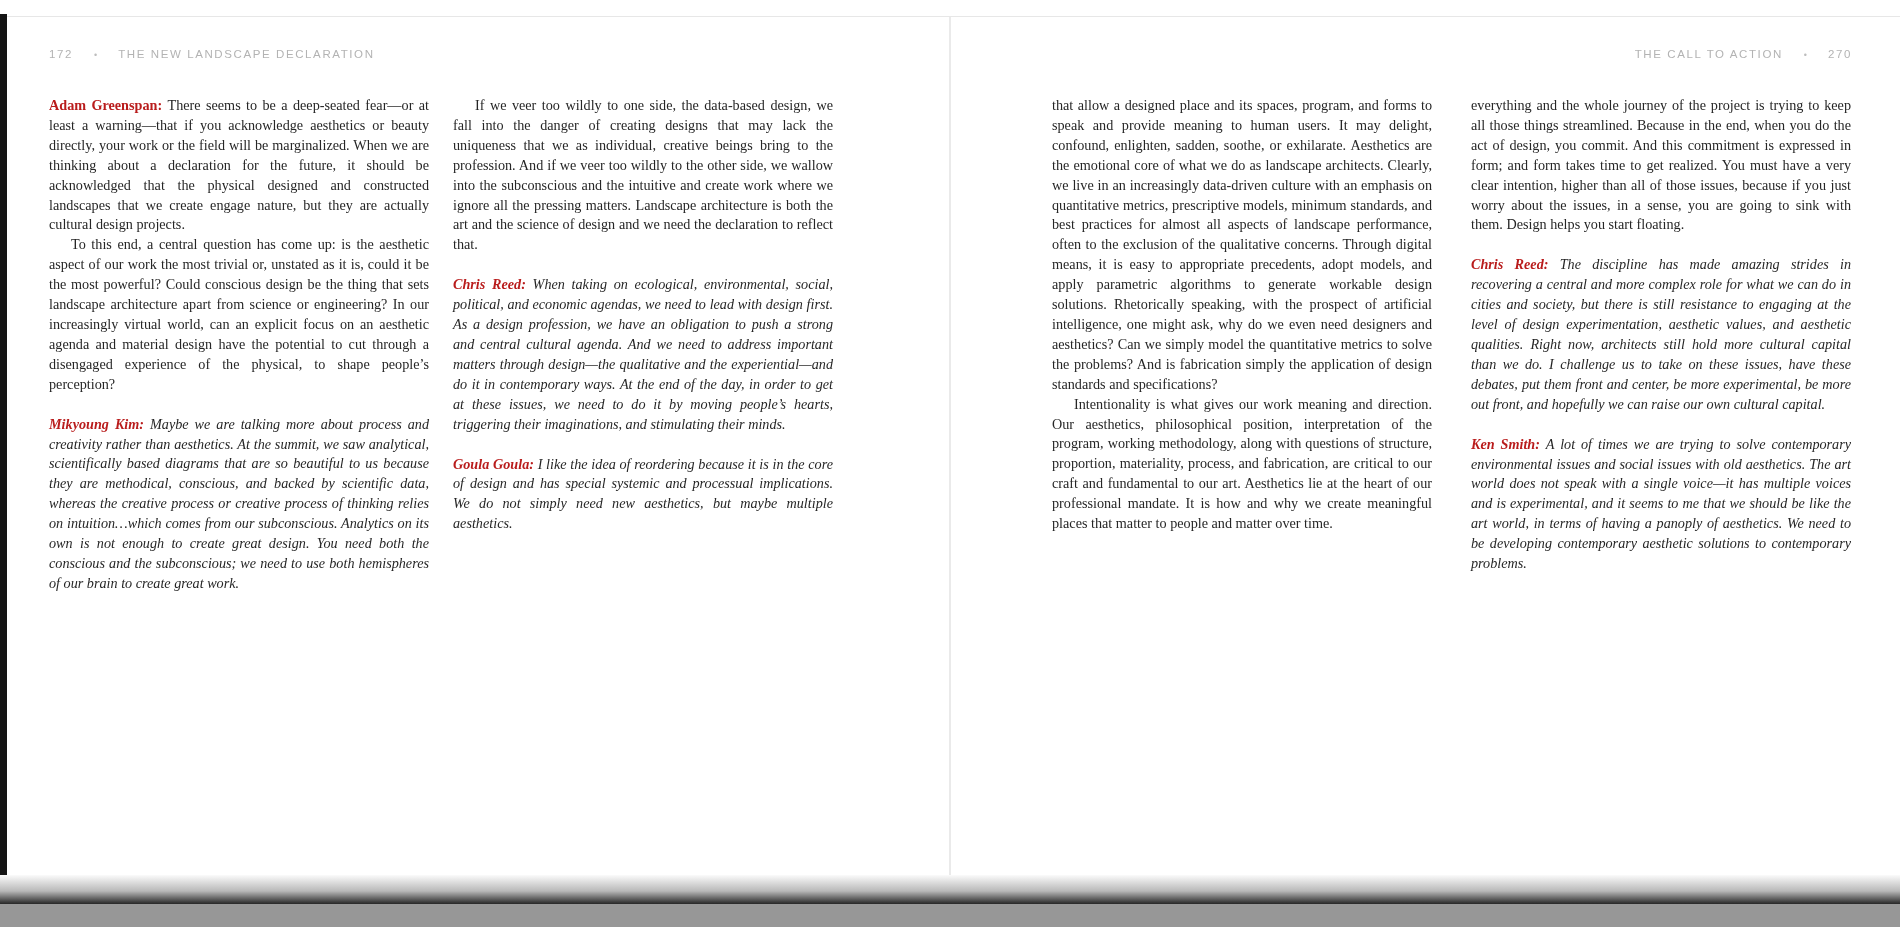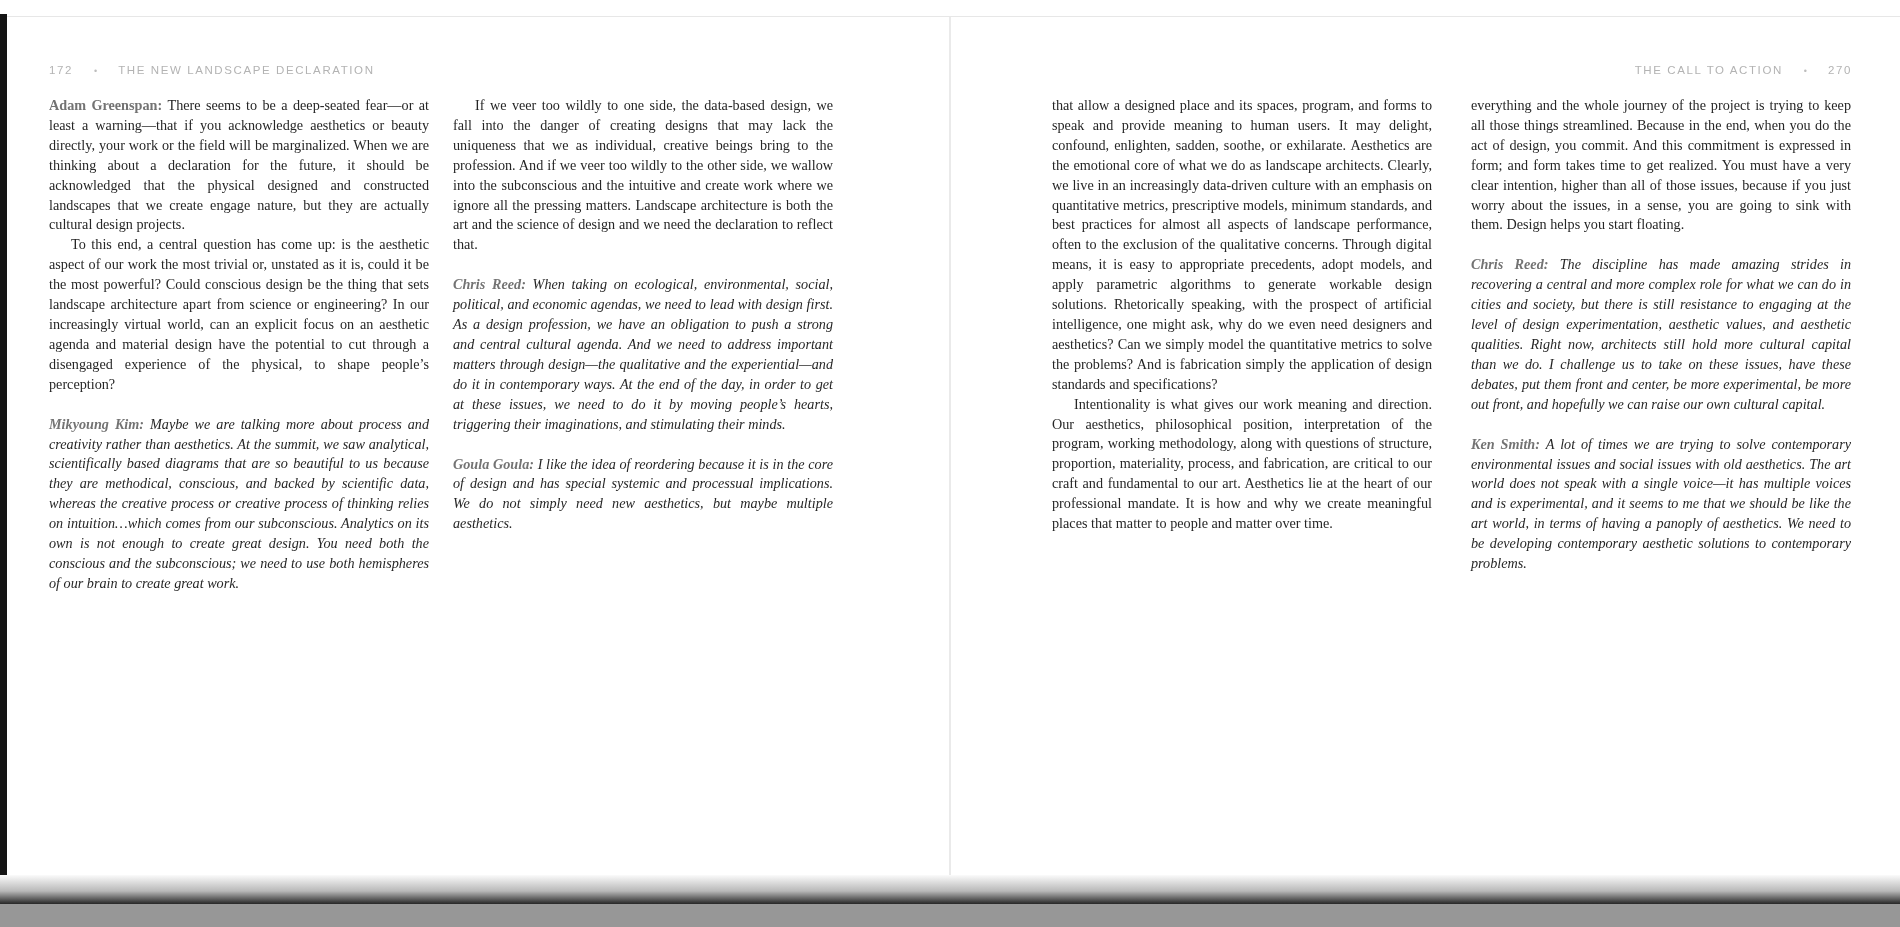--- a/index.html
+++ b/index.html
@@ -11,38 +11,38 @@
   .spread{position:absolute;inset:0;}
   .top-edge{position:absolute;left:0;top:16px;width:1900px;height:1px;background:#e7e7e7;}
   .left-edge{position:absolute;left:0;top:14px;width:7px;height:862px;background:#141414;}
   .gutter{position:absolute;left:949px;top:17px;width:2px;height:858px;
     background:linear-gradient(to right,#f2f2f2,#e2e2e2,#f2f2f2);}
   .bottom-shadow{position:absolute;left:0;top:875px;width:1900px;height:29px;
     background:linear-gradient(to bottom,#fbfbfb 0%,#b9b9b9 55%,#262626 100%);}
   .desk{position:absolute;left:0;top:904px;width:1900px;height:23px;background:#979797;}
 
   .header{
-    position:absolute;top:64px;display:flex;align-items:flex-end;gap:21px;
+    position:absolute;top:48px;display:flex;align-items:flex-end;gap:21px;
     font-family:"Liberation Sans", sans-serif;
     font-size:11.5px;letter-spacing:1.6px;color:#b3b3b3;white-space:nowrap;
   }
   .header-left{left:49px;}
   .header-right{right:48px;}
   .bullet{font-size:9px;letter-spacing:0;color:#bdbdbd;}
 
   .col{
     position:absolute;top:96px;width:380px;
     font-size:14.2px;line-height:19.9px;color:#262626;
     text-align:justify;
   }
   .col p{margin:0;padding:0;}
   .col p.gap{margin-top:20px;font-style:italic;}
   .col p.indent{text-indent:22px;}
   .col p.cont{text-align-last:justify;}
-  .col b{font-weight:700;color:#737373;}
+  .col b{font-weight:700;color:#b91c1c;}
   #col-1{left:49px;}
   #col-2{left:453px;}
   #col-3{left:1052px;}
   #col-4{left:1471px;}
 </style>
 </head>
 <body>
 
 <div class="spread">
 

